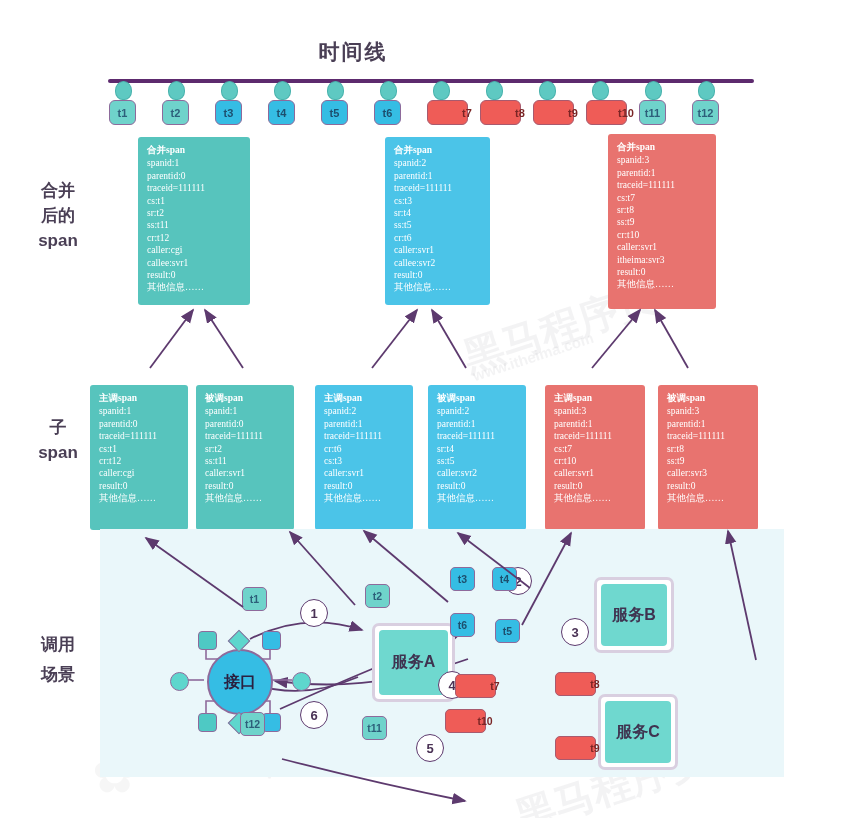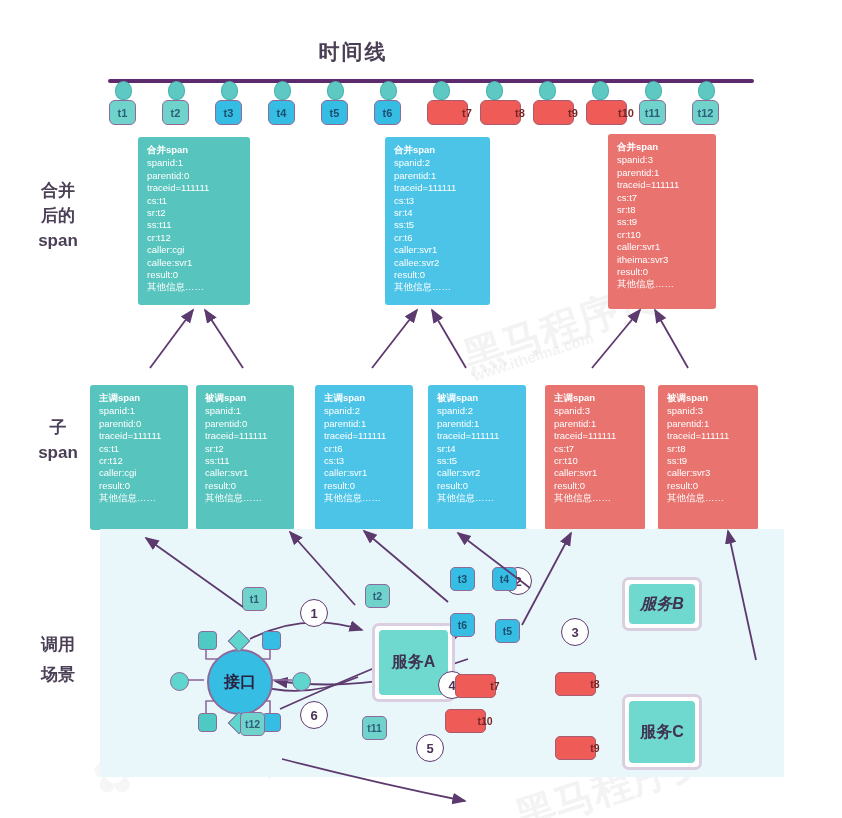--- a/index.html
+++ b/index.html
@@ -37,21 +37,21 @@
   
   .sec-label{
     width:56px;text-align:center;font-size:17px;font-weight:bold;
     color:#4a3f55;line-height:25px;
   }
 
   
   .card{
     box-sizing:border-box;padding:7px 0 6px 9px;color:#ffffff;
     font-size:9.5px;line-height:12.4px;border-radius:3px;overflow:hidden;
-    font-family:Liberation Sans, sans-serif;
+    font-family:Liberation Serif, serif;
   }
   .card .ttl{font-weight:bold;margin-bottom:1px;}
   .bg-teal{background:#57c4bd;}
   .bg-blue{background:#4bc4e8;}
   .bg-red {background:#e8736f;}
   .card .ln{white-space:nowrap;}
 
   
   #scene{left:100px;top:529px;width:684px;height:248px;background:#eaf7fa;}
   .svc{
@@ -338,24 +338,24 @@
       <div class="abs node-sq tl" style="left:10px;top:88px;"></div>
       <div class="abs node-dm" style="left:43px;top:90px;"></div>
       <div class="abs node-sq" style="left:74px;top:88px;"></div>
       <div class="abs node-ci" style="left:-18px;top:47px;"></div>
       <div class="abs node-ci" style="left:104px;top:47px;"></div>
     </div>
 
     <div class="abs svc" style="left:272px;top:94px;width:83px;height:79px;">
       <div class="svc-inner">服务A</div>
     </div>
-    <div class="abs svc" style="left:522px;top:48px;width:80px;height:54px;font-style:italic;">
+    <div class="abs svc" style="left:494px;top:48px;width:80px;height:76px;">
       <div class="svc-inner">服务B</div>
     </div>
-    <div class="abs svc" style="left:522px;top:165px;width:80px;height:76px;">
+    <div class="abs svc" style="left:498px;top:165px;width:80px;height:76px;">
       <div class="svc-inner">服务C</div>
     </div>
 
     <div class="abs num" style="left:200px;top:70px;">
       <span>1</span>
       </div>
     <div class="abs num" style="left:404px;top:38px;">
       <span>2</span>
       </div>
     <div class="abs num" style="left:461px;top:89px;">

